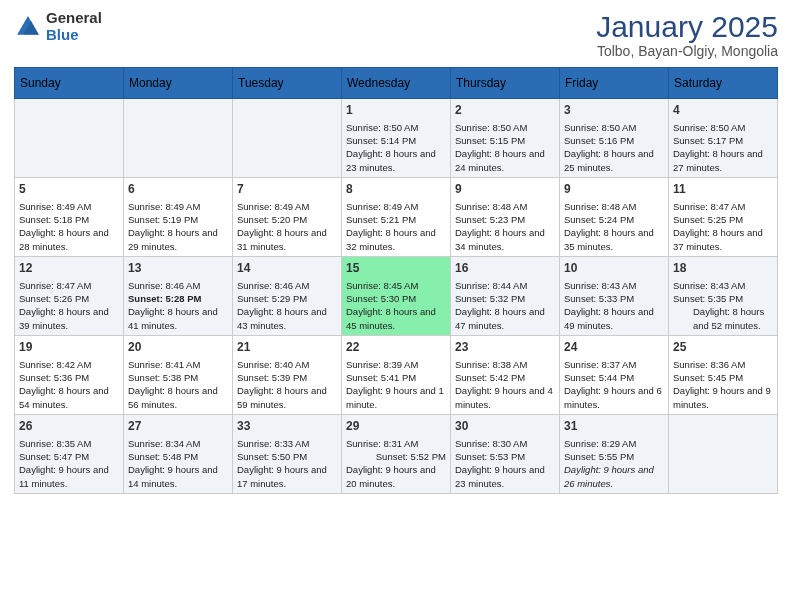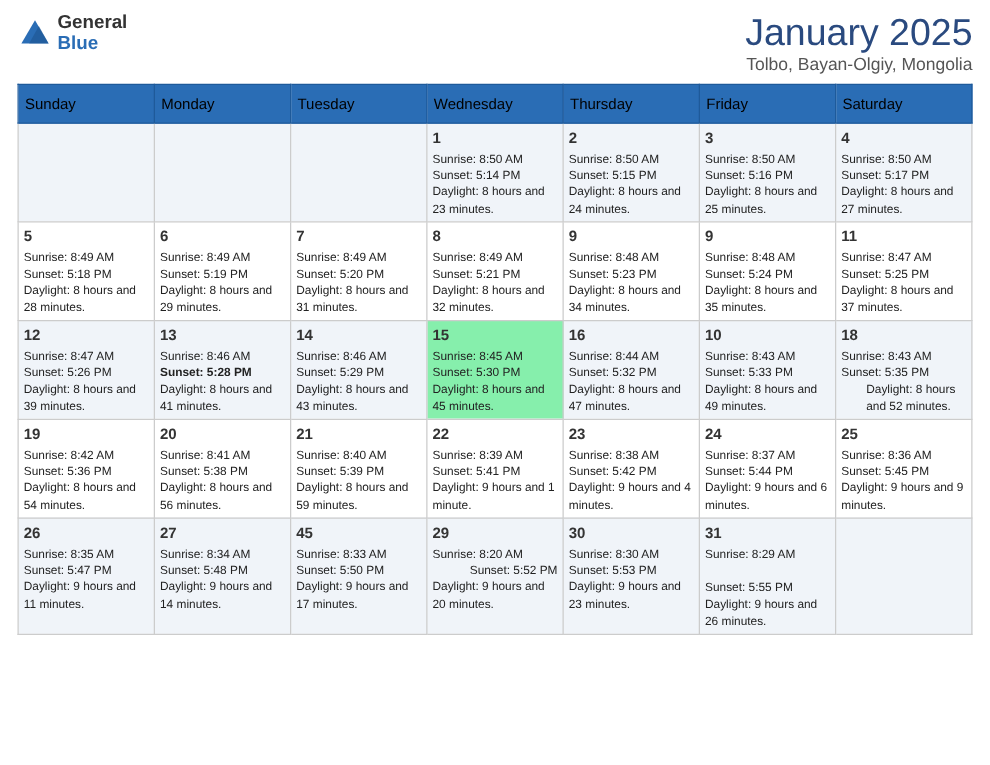--- a/index.html
+++ b/index.html
@@ -302,40 +302,40 @@
             <span style="display: block; line-height: 1.4;">Sunset: 5:47 PM</span>
             <span style="display: block; line-height: 1.4;">Daylight: 9 hours and 11 minutes.</span>
           </td>
           <td style="background: rgb(240, 244, 249); vertical-align: top; padding: 3px 4px; font-size: 9.5px; line-height: 1.4;">
             <span class="day-number">27</span>
             <span style="display: block; line-height: 1.4;">Sunrise: 8:34 AM</span>
             <span style="display: block; line-height: 1.4;">Sunset: 5:48 PM</span>
             <span style="display: block; line-height: 1.4;">Daylight: 9 hours and 14 minutes.</span>
           </td>
           <td style="background: rgb(240, 244, 249); vertical-align: top; padding: 3px 4px; font-size: 9.5px; line-height: 1.4;">
-            <span class="day-number">45</span>
+            <span class="day-number">33</span>
             <span style="display: block; line-height: 1.4;">Sunrise: 8:33 AM</span>
             <span style="display: block; line-height: 1.4;">Sunset: 5:50 PM</span>
             <span style="display: block; line-height: 1.4;">Daylight: 9 hours and 17 minutes.</span>
           </td>
           <td style="background: rgb(240, 244, 249); vertical-align: top; padding: 3px 4px; font-size: 9.5px; line-height: 1.4;">
             <span class="day-number">29</span>
-            <span style="display: block; line-height: 1.4;">Sunrise: 8:20 AM</span>
+            <span style="display: block; line-height: 1.4;">Sunrise: 8:31 AM</span>
             <span style="display: block; line-height: 1.4; text-align: right;">Sunset: 5:52 PM</span>
             <span style="display: block; line-height: 1.4;">Daylight: 9 hours and 20 minutes.</span>
           </td>
           <td style="background: rgb(240, 244, 249); vertical-align: top; padding: 3px 4px; font-size: 9.5px; line-height: 1.4;">
             <span class="day-number">30</span>
             <span style="display: block; line-height: 1.4;">Sunrise: 8:30 AM</span>
             <span style="display: block; line-height: 1.4;">Sunset: 5:53 PM</span>
             <span style="display: block; line-height: 1.4;">Daylight: 9 hours and 23 minutes.</span>
           </td>
           <td style="background: rgb(240, 244, 249); vertical-align: top; padding: 3px 4px; font-size: 9.5px; line-height: 1.4;">
             <span class="day-number">31</span>
             <span style="display: block; line-height: 1.4;">Sunrise: 8:29 AM</span>
-            <span style="display: block; line-height: 1.4; margin-top: 14px;">Sunset: 5:55 PM</span>
-            <span style="display: block; line-height: 1.4;">Daylight: 9 hours and 26 minutes.</span>
+            <span style="display: block; line-height: 1.4;">Sunset: 5:55 PM</span>
+            <span style="display: block; line-height: 1.4; font-style: italic;">Daylight: 9 hours and 26 minutes.</span>
           </td>
           <td style="background: rgb(240, 244, 249); vertical-align: top; padding: 3px 4px; font-size: 9.5px; line-height: 1.4;"></td>
         </tr>
       </tbody>
   </table>
 </div>
 
 </body></html>

